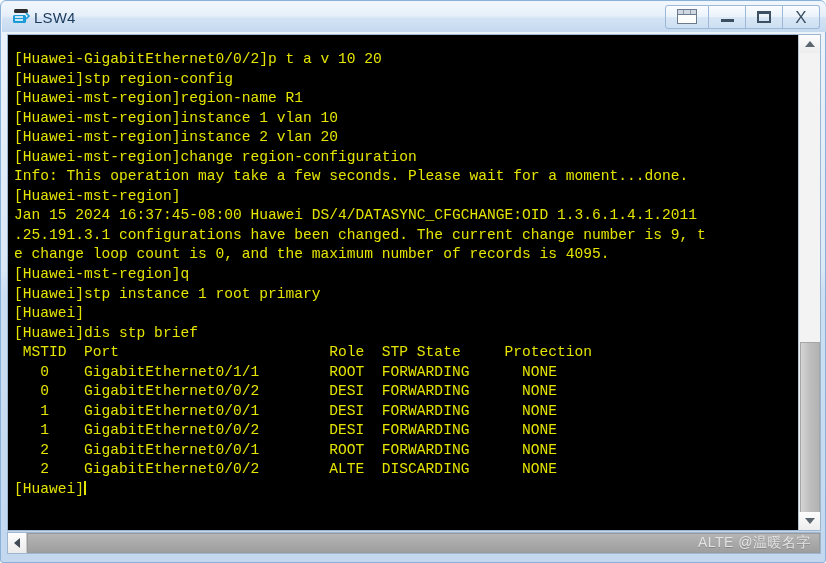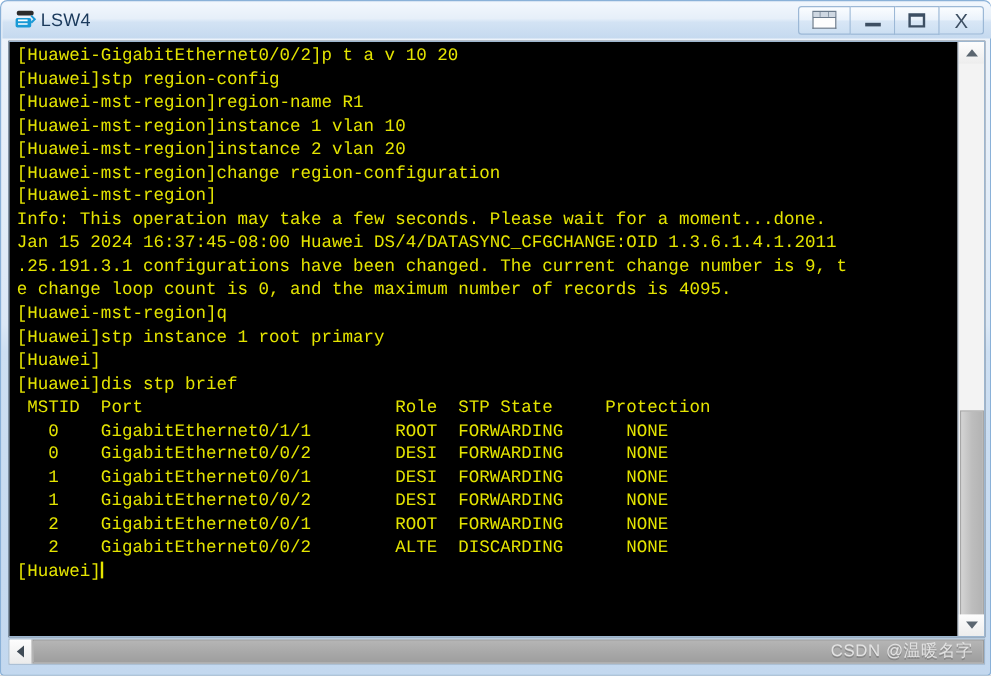--- a/index.html
+++ b/index.html
@@ -117,21 +117,21 @@
     left: 6px; top: 33px;
     width: 814px;
     height: 497px;
     border: 1px solid #9db6cf;
     background: #000000;
     overflow: hidden;
   }
 
   #terminal {
     position: absolute;
-    left: 0; top: 0;
+    left: 0; top: 12px;
     width: 791px;
     height: 495px;
     background: #000000;
     overflow: hidden;
     padding: 3px 0 0 6px;
   }
 
   .term-line {
     font-family: "Liberation Mono", "DejaVu Sans Mono", monospace;
     font-size: 14.6px;
@@ -274,22 +274,22 @@
 
   <div id="terminal-wrap">
 
     <div id="terminal">
       <div class="term-line">[Huawei-GigabitEthernet0/0/2]p t a v 10 20</div>
       <div class="term-line">[Huawei]stp region-config</div>
       <div class="term-line">[Huawei-mst-region]region-name R1</div>
       <div class="term-line">[Huawei-mst-region]instance 1 vlan 10</div>
       <div class="term-line">[Huawei-mst-region]instance 2 vlan 20</div>
       <div class="term-line">[Huawei-mst-region]change region-configuration</div>
+      <div class="term-line">Info: This operation may take a few seconds. Please wait for a moment...done.</div>
       <div class="term-line">[Huawei-mst-region]</div>
-      <div class="term-line">Info: This operation may take a few seconds. Please wait for a moment...done.</div>
       <div class="term-line">Jan 15 2024 16:37:45-08:00 Huawei DS/4/DATASYNC_CFGCHANGE:OID 1.3.6.1.4.1.2011</div>
       <div class="term-line">.25.191.3.1 configurations have been changed. The current change number is 9, t</div>
       <div class="term-line">e change loop count is 0, and the maximum number of records is 4095.</div>
       <div class="term-line">[Huawei-mst-region]q</div>
       <div class="term-line">[Huawei]stp instance 1 root primary</div>
       <div class="term-line">[Huawei]</div>
       <div class="term-line">[Huawei]dis stp brief</div>
       <div class="term-line"> MSTID  Port                        Role  STP State     Protection</div>
       <div class="term-line">   0    GigabitEthernet0/1/1        ROOT  FORWARDING      NONE</div>
       <div class="term-line">   0    GigabitEthernet0/0/2        DESI  FORWARDING      NONE</div>
@@ -310,17 +310,17 @@
         <div class="chev down"></div>
       </div>
     </div>
   </div>
 
   <div id="hscroll">
     <div class="hs-btn">
       <div class="hchev left"></div>
     </div>
     <div id="hs-thumb">
-      <div id="watermark">CSDN @温暖名字</div>
+      <div id="watermark">ALTE @温暖名字</div>
     </div>
   </div>
 
 </div>
 
 </body></html>

